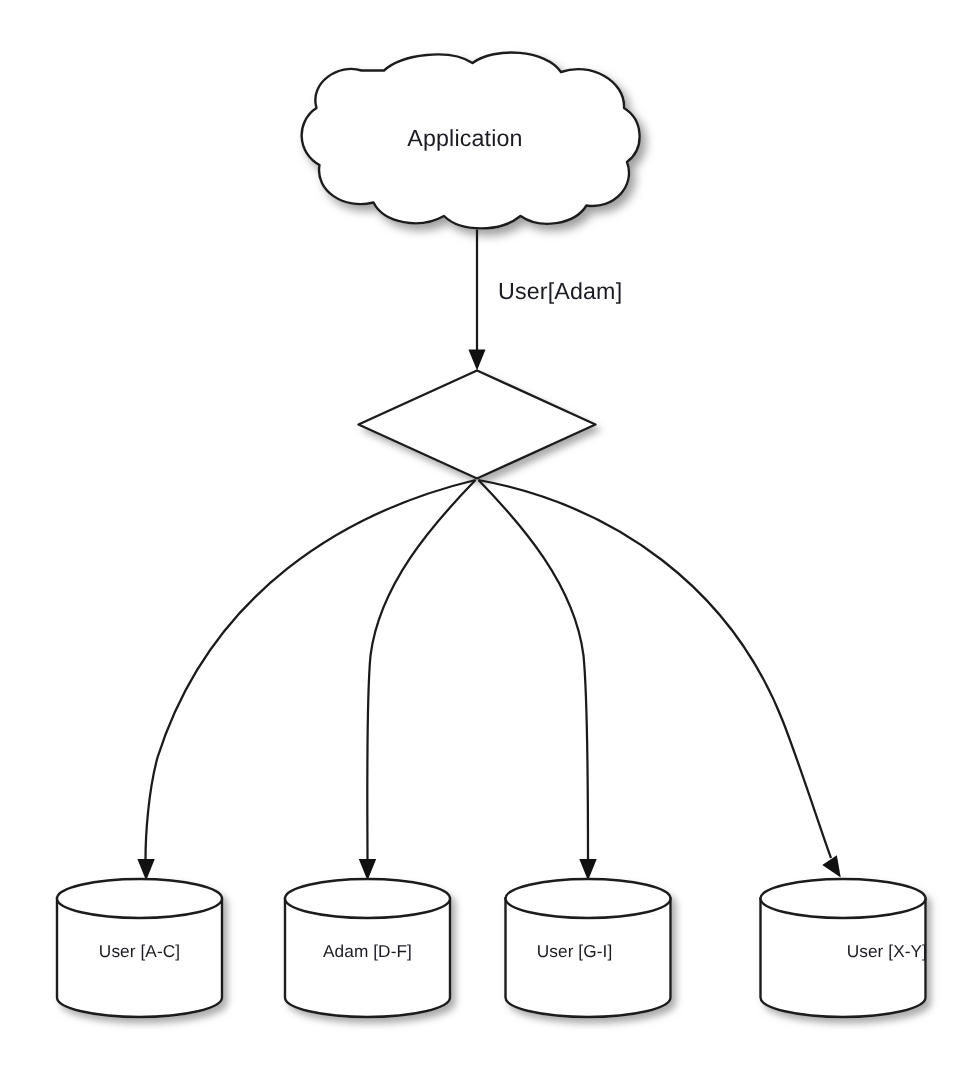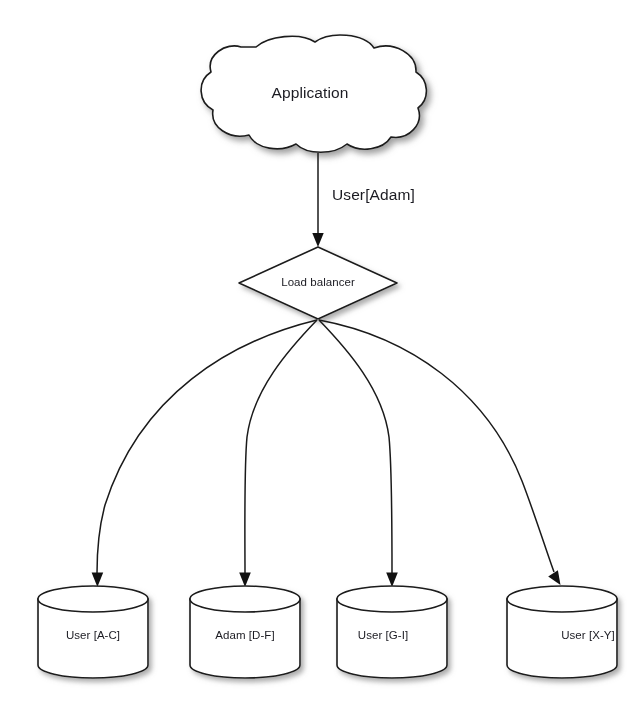--- a/index.html
+++ b/index.html
@@ -155,23 +155,22 @@
     <g filter="url(#softShadowSm)">
       <path class="cyl-body" d="M 507 599 L 507 665 A 55 13 0 0 0 617 665 L 617 599 Z"></path>
       <ellipse class="cyl-top" cx="562" cy="599" rx="55" ry="13"></ellipse>
     </g>
   </svg>
 
   <div class="node-label label-edge" style="left:332px; top:186px; width:130px; text-align:left;">User[Adam]</div>
 
   <div class="node-label label-cloud" style="left:198px; top:84px; width:224px;">Application</div>
 
-  <div class="node-label label-diamond" style="left:239px; top:276px; width:158px;">Load balancer</div>
 
   <div class="node-label label-db" style="left:38px; top:629px; width:110px;">User [A-C]</div>
 
   <div class="node-label label-db" style="left:190px; top:629px; width:110px;">Adam [D-F]</div>
 
   <div class="node-label label-db" style="left:337px; top:629px; width:92px;">User [G-I]</div>
 
-  <div class="node-label label-db" style="left:535px; top:629px; width:106px;">User [X-Y]</div>
+  <div class="node-label label-db" style="left:512px; top:629px; width:106px;text-align:right;">User [X-Y]</div>
 
 </div>
 
 </body></html>

